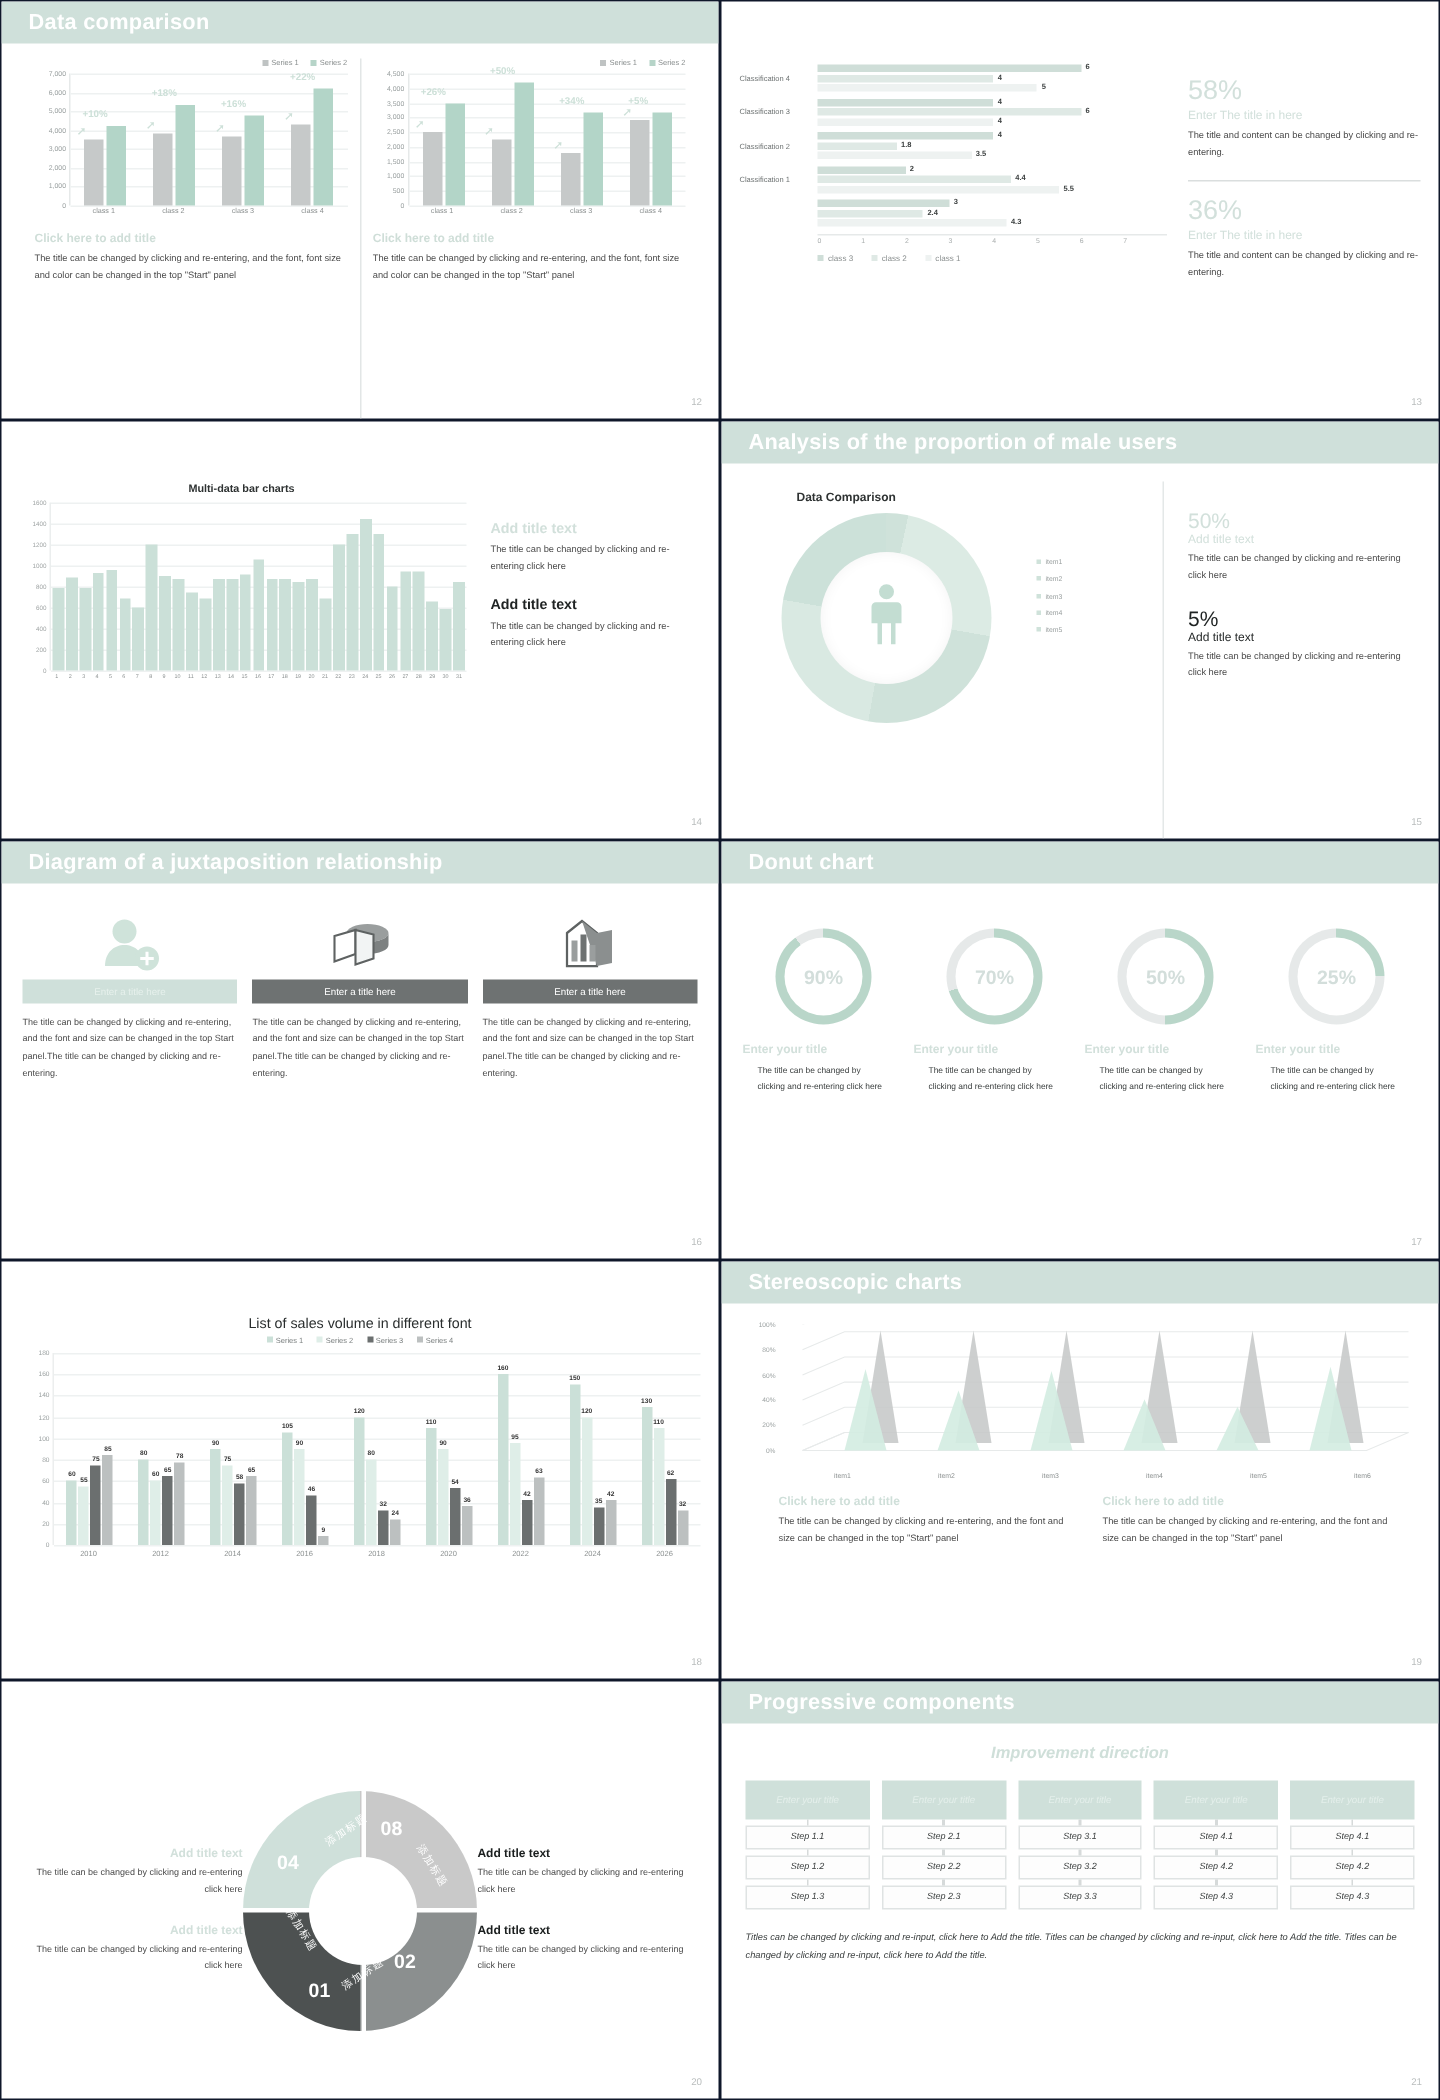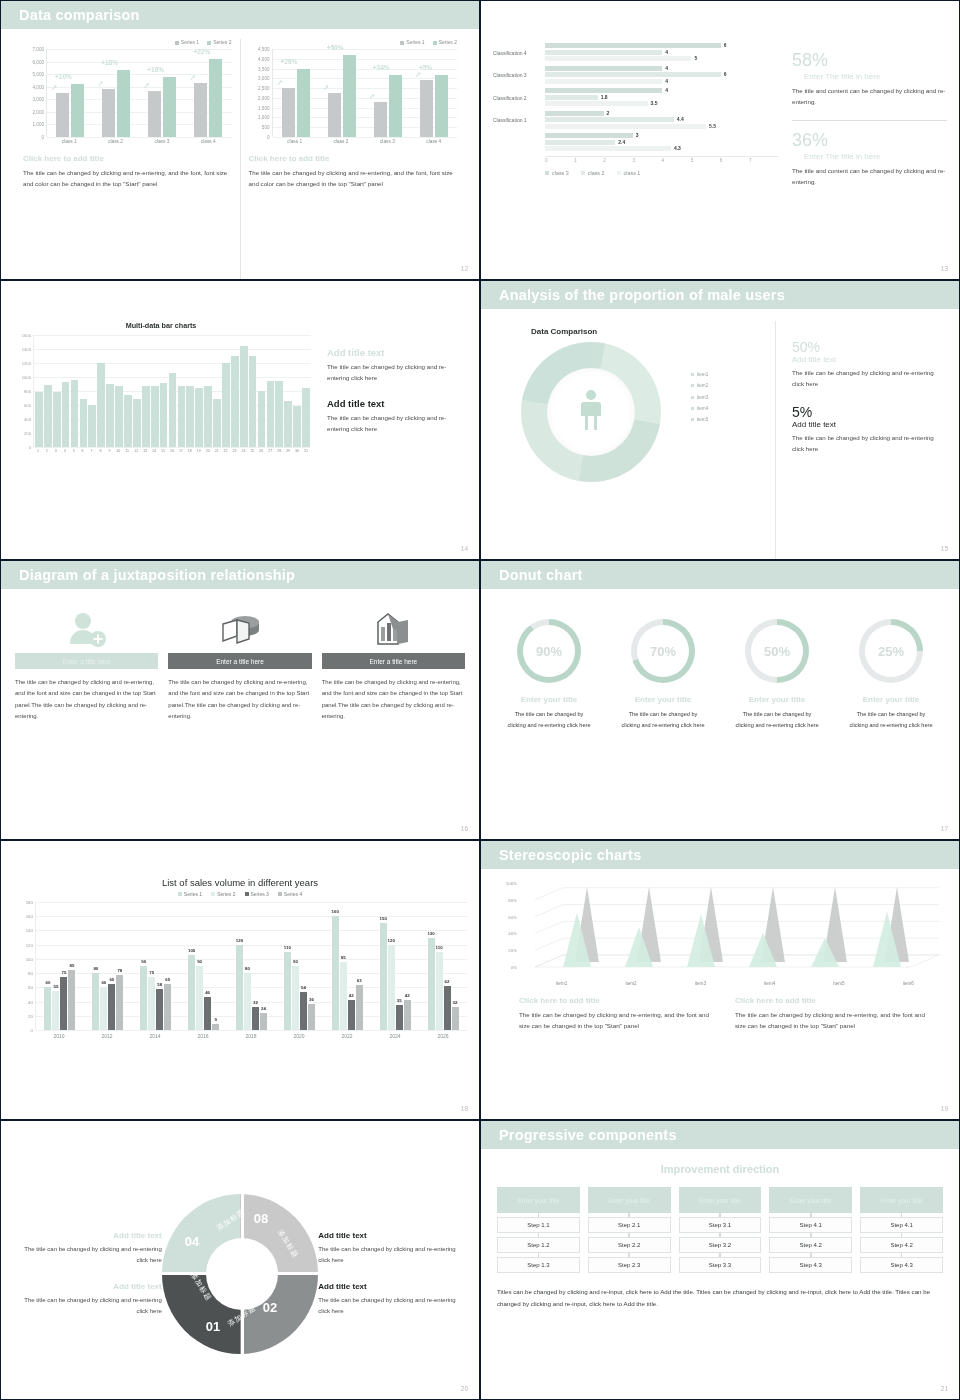--- a/index.html
+++ b/index.html
@@ -48,21 +48,21 @@
   .hb-row { height:5px; margin-bottom:1.5px; position:relative; }
   .hb-fill { height:100%; }
   .c3 { background:#cfded8; } .c2 { background:#dfe9e5; } .c1 { background:#eef2f1; }
   .hb-val { position:absolute; top:-1px; font-size:5px; font-weight:bold; color:#3c4040; }
   .hb-ax { margin-left:52px; border-top:1px solid #e6e9e9; display:flex; padding-top:1px; }
   .hb-ax span { flex:1; font-size:4.6px; color:#a9aeae; text-align:left; }
   .hb-leg { margin-left:52px; display:flex; gap:12px; margin-top:7px; font-size:5.4px; color:#8b9090; }
   .hb-leg i { display:inline-block; width:4px; height:4px; margin-right:3px; }
   .s13r { flex:1; padding-left:14px; padding-top:8px; }
   .bigpct { font-size:18px; color:#d2e0db; font-weight:normal; line-height:1; }
-  .bigsub { font-size:8px; color:#d2e0db; margin:3px 0 5px 12px; }
+  .bigsub { font-size:8px; color:#d2e0db; margin:3px 0 5px 0; }
   .s13hr { height:1px; background:#dadede; margin:12px 0 10px 0; }
 
   
   .s14 { display:flex; padding:12px 10px 0 10px; height:100%; }
   .s14l { width:300px; }
   .s14title { text-align:center; font-size:7.2px; font-weight:bold; color:#2e3232; margin-bottom:5px; }
   .mchart { display:flex; height:112px; }
   .myax { width:22px; position:relative; }
   .myax span { position:absolute; right:2px; font-size:4.2px; color:#a0a5a5; transform:translateY(-50%); }
   .mplot { flex:1; position:relative; border-left:1px solid #ebeeee; }
@@ -95,21 +95,21 @@
   .s16 { display:flex; padding:18px 14px 0 14px; gap:10px; height:100%; }
   .s16col { flex:1; display:flex; flex-direction:column; }
   .s16icon { height:46px; display:flex; align-items:center; justify-content:center; }
   .s16btn { height:16px; display:flex; align-items:center; justify-content:center; font-size:6.5px; color:#fff; }
   .s16btn.lt { background:#cfe0da; color:#e6f0ec; }
   .s16btn.dk { background:#6e7272; }
   .s16txt { margin-top:8px; font-size:6px; color:#4a4a4a; line-height:1.9; }
 
   
   .s17 { display:flex; padding:30px 14px 0 14px; gap:6px; height:100%; }
-  .s17col { flex:1; text-align:center; }
+  .s17col { flex:1; }
   .ring { width:64px; height:64px; margin:0 auto; border-radius:50%; position:relative; }
   .ring-in { position:absolute; left:6px; top:6px; right:6px; bottom:6px; background:#fff; border-radius:50%; display:flex; align-items:center; justify-content:center; }
   .ring-in span { font-size:13px; font-weight:bold; color:#d3dedb; }
   .s17t { font-size:8px; color:#d2e0db; font-weight:bold; margin:12px 0 5px 0; }
   .s17b { font-size:5.6px; color:#3c4040; line-height:1.9; padding:0 10px; }
 
   
   .s18 { padding:8px 12px 0 12px; height:100%; }
   .s18t { text-align:center; font-size:9.5px; color:#2a2e2e; }
   .s18leg { display:flex; justify-content:center; gap:9px; font-size:5px; color:#7d8282; margin:3px 0 5px 0; }
@@ -148,21 +148,21 @@
   .s20blk p { font-size:6px; color:#4a4a4a; line-height:1.8; }
   .s20donut { width:160px; height:160px; position:relative; margin:0 auto; }
   .s20ring { position:absolute; inset:0; border-radius:50%;
      background:conic-gradient(#c9c9c9 0deg 90deg, #8b8f8f 90deg 180deg, #4d5151 180deg 270deg, #cfe0da 270deg 360deg); }
   .s20hole { position:absolute; left:44px; top:44px; width:72px; height:72px; border-radius:50%; background:#fff; }
   .s20cut { position:absolute; background:#fff; }
   .s20num { position:absolute; font-size:13px; font-weight:bold; color:#fff; }
   .s20cn { position:absolute; font-size:7px; color:#fff; letter-spacing:1px; }
 
   
-  .s21 { padding:14px 16px 0 16px; height:100%; }
+  .s21 { padding:14px 16px 0 16px; height:100%;font-style:italic; }
   .s21t { text-align:center; font-size:11px; color:#cfdfd9; font-weight:bold; margin-bottom:12px; }
   .s21grid { display:flex; gap:8px; }
   .s21col { flex:1; }
   .s21head { height:26px; background:#cfe0da; color:#e4efeb; font-size:6.5px; display:flex; align-items:center; justify-content:center; }
   .s21conn { height:4px; display:flex; justify-content:center; }
   .s21conn i { width:1.5px; height:4px; background:#d6dada; display:block; }
   .s21step { height:16px; border:1px solid #dfe3e3; display:flex; align-items:center; justify-content:center; font-size:6px; color:#3c4040; background:#fdfdfd; }
   .s21foot { margin-top:13px; font-size:6.2px; color:#3c4040; line-height:1.9; }
 </style>
 </head>
@@ -673,21 +673,21 @@
             <div class="s17b">The title can be changed by clicking and re-entering click here</div>
           </div>
         </div>
     </div>
     <div class="pnum">17</div>
   </div>
 
   <div class="slide">
     <div class="body">
       <div class="s18">
-        <div class="s18t">List of sales volume in different years</div>
+        <div class="s18t">List of sales volume in different font</div>
         <div class="s18leg" id="s18leg">
             <span><i class="sA"></i>Series 1</span>
             <span><i class="sB"></i>Series 2</span>
             <span><i class="sC"></i>Series 3</span>
             <span><i class="sD"></i>Series 4</span>
           </div>
         <div class="s18chart">
           <div class="s18y" id="s18y">
               <span style="top: 0px;">180</span>
               <span style="top: 14.2222px;">160</span>

